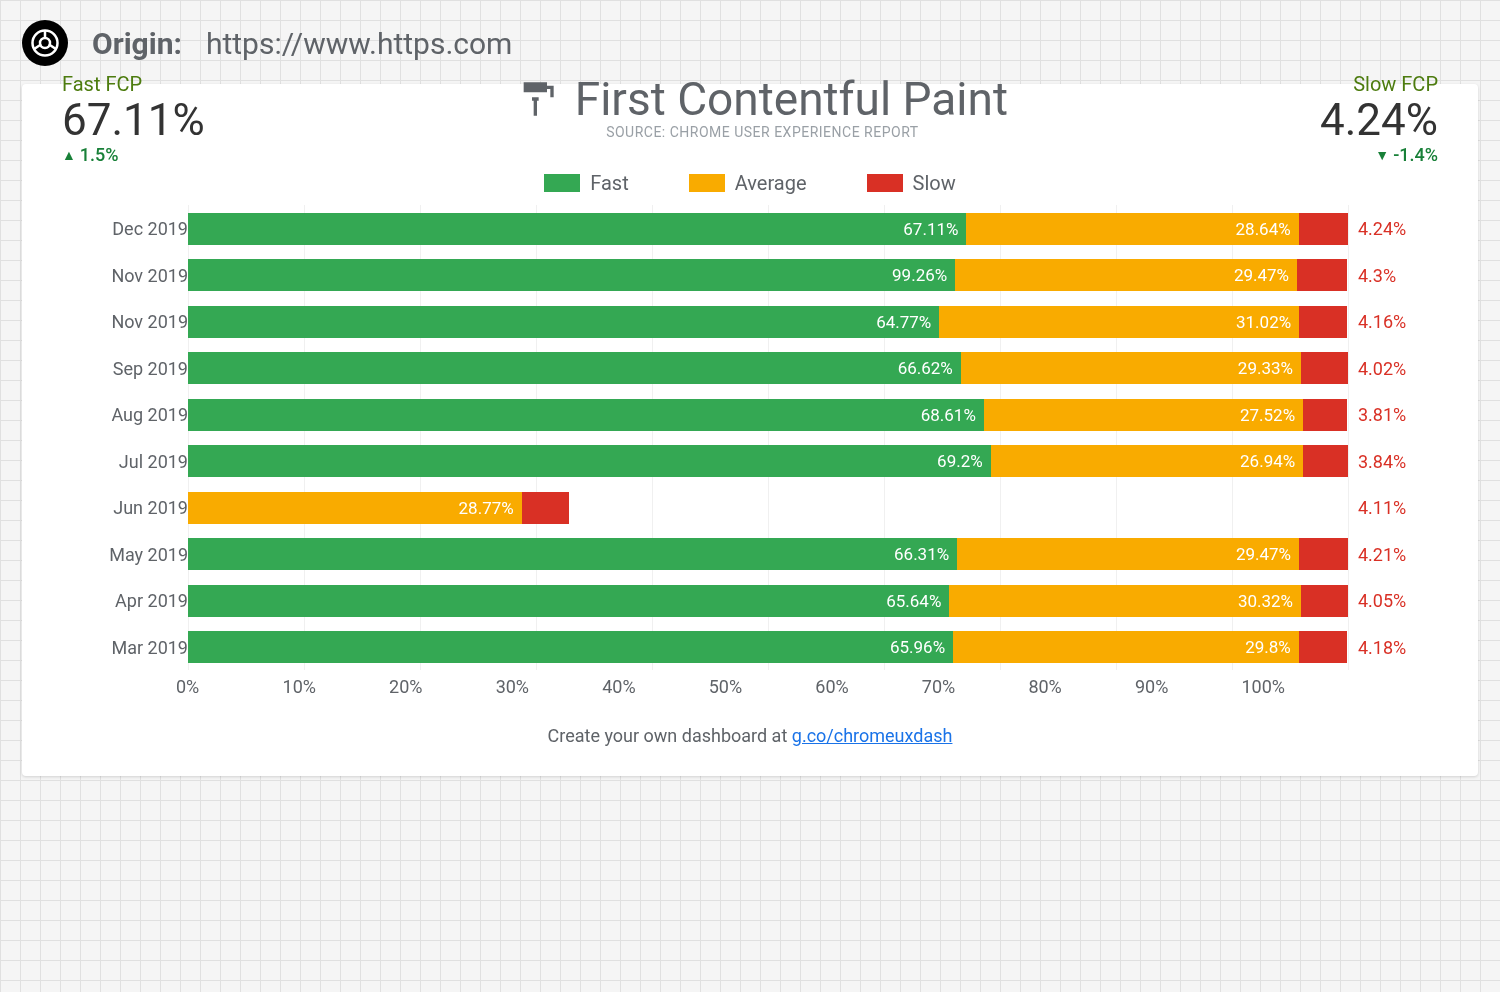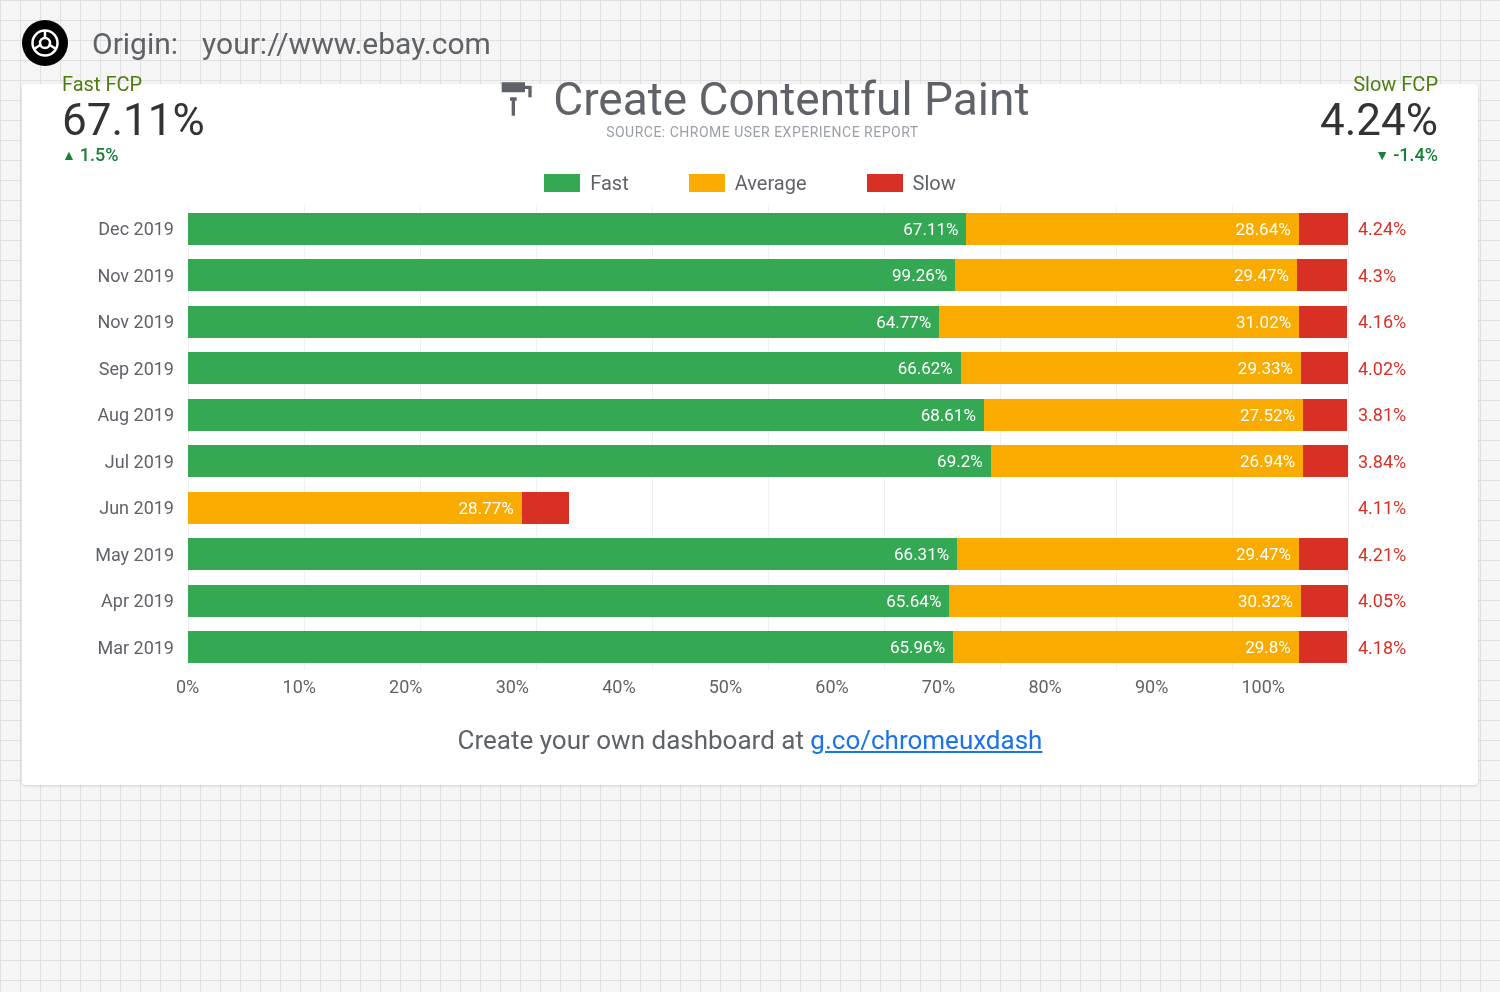--- a/index.html
+++ b/index.html
@@ -1,87 +1,87 @@
 <!DOCTYPE html>
 <html><head>
 <meta charset="utf-8">
 <style>
 html,body{margin:0;padding:0;font-family:-apple-system,BlinkMacSystemFont,"Segoe UI",Roboto,Arial,sans-serif;background:#f5f5f5}
 .page{width:1500px;height:992px;box-sizing:border-box;position:relative;background:#f5f5f5;
 background-image:linear-gradient(#e0e0e0 1px,transparent 1px),linear-gradient(90deg,#e0e0e0 1px,transparent 1px);
 background-size:20px 20px;padding:10px 22px 22px}
 .hdr{display:flex;align-items:center;gap:24px;padding:10px 0 18px}
 .chrome-ico{width:46px;height:46px;border-radius:50%;background:#000;display:flex;align-items:center;justify-content:center;flex-shrink:0}
-.origin-lbl{font-size:30px;font-weight:400;color:#5f6368}
+.origin-lbl{font-size:30px;font-weight:700;color:#5f6368}
 .origin-url{font-size:30px;color:#5f6368}
 .card{background:#fff;border-radius:4px;box-shadow:0 1px 3px rgba(0,0,0,.15);padding:28px 40px 30px;box-sizing:border-box;position:relative}
 .title-row{display:flex;align-items:center;justify-content:center;gap:18px}
 .title{font-size:46px;font-weight:400;color:#5f6368}
 .src{text-align:center;font-size:14px;color:#9aa0a6;letter-spacing:.5px;margin-top:-2px;margin-bottom:4px}
 .kpi-row{display:flex;justify-content:space-between;align-items:flex-start;margin-top:-40px}
 .kpi{display:flex;flex-direction:column}
 .kpi.right{align-items:flex-end}
 .kpi-lbl{font-size:20px;color:#4d7c0f}
 .kpi-val{font-size:44px;font-weight:400;color:#333;line-height:1.1}
 .kpi-delta{font-size:18px;color:#188038;font-weight:500;display:flex;align-items:center;gap:4px}
 .arrow{font-size:14px}
 .legend{display:flex;justify-content:center;gap:60px;margin:6px 0 10px}
 .lg{display:flex;align-items:center;gap:10px;font-size:20px;color:#5f6368}
 .sw{width:36px;height:18px}
 .chart{position:relative}
 .row{display:flex;align-items:center;height:46.5px}
-.ylbl{width:126px;text-align:right;padding-right:14px;font-size:18px;color:#5f6368;box-sizing:border-box}
+.ylbl{width:126px;text-align:right;font-size:18px;color:#5f6368;box-sizing:border-box}
 .bar-wrap{flex:1;height:32px;display:flex;position:relative}
 .seg{height:100%;display:flex;align-items:center;justify-content:flex-end;padding-right:8px;box-sizing:border-box;color:#fff;font-size:17px}
 .seg.fast{background:#34a853}
 .seg.avg{background:#f9ab00}
 .seg.slow{background:#d93025}
 .slow-out{width:90px;padding-left:10px;font-size:18px;color:#d93025;box-sizing:border-box}
 .xaxis{display:flex;margin-left:126px;margin-right:90px;margin-top:6px}
 .xt{flex:1;font-size:18px;color:#5f6368;text-align:left;position:relative}
 .xt:first-child{margin-left:-12px}
 .gline{position:absolute;top:0;bottom:0;width:1px;background:rgba(0,0,0,.06)}
-.footer{text-align:center;margin-top:28px;font-size:26px;color:#5f6368}
+.footer{text-align:center;margin-top:28px;font-size:18px;color:#5f6368}
 .footer a{color:#1a73e8;text-decoration:underline}
 .paint-ico svg{display:block}
 </style>
 </head>
 <body>
 
 <div class="page">
   <div class="hdr">
     <div class="chrome-ico">
       <svg width="30" height="30" viewBox="0 0 24 24" fill="none">
           <circle cx="12" cy="12" r="10" stroke="#fff" stroke-width="2"></circle>
           <circle cx="12" cy="12" r="4" stroke="#fff" stroke-width="2"></circle>
           <path d="M12 2 L12 8 M3 17 L9 13 M21 17 L15 13" stroke="#fff" stroke-width="2"></path>
         </svg>
     </div>
     <span class="origin-lbl">Origin:</span>
-    <span class="origin-url">your://www.ebay.com</span>
+    <span class="origin-url">https://www.https.com</span>
   </div>
 
   <div class="card">
     <div class="kpi-row">
       <div class="kpi">
         <span class="kpi-lbl">Fast FCP</span>
         <span class="kpi-val">67.11%</span>
         <span class="kpi-delta">
             <span class="arrow">▲</span>
             <span>1.5%</span>
           </span>
       </div>
       <div style="flex:1;text-align:center">
         <div class="title-row">
           <span class="paint-ico">
             <svg width="40" height="40" viewBox="0 0 24 24">
                 <path fill="#5f6368" d="M18 4V2H4v6h14V6h2v5H9v2h1v9h2v-9h1v-2h9V4h-4z"></path>
               </svg>
           </span>
-          <span class="title">Create Contentful Paint</span>
+          <span class="title">First Contentful Paint</span>
         </div>
         <div class="src">SOURCE: CHROME USER EXPERIENCE REPORT</div>
       </div>
       <div class="kpi right">
         <span class="kpi-lbl">Slow FCP</span>
         <span class="kpi-val">4.24%</span>
         <span class="kpi-delta">
             <span class="arrow">▼</span>
             <span>-1.4%</span>
           </span>

